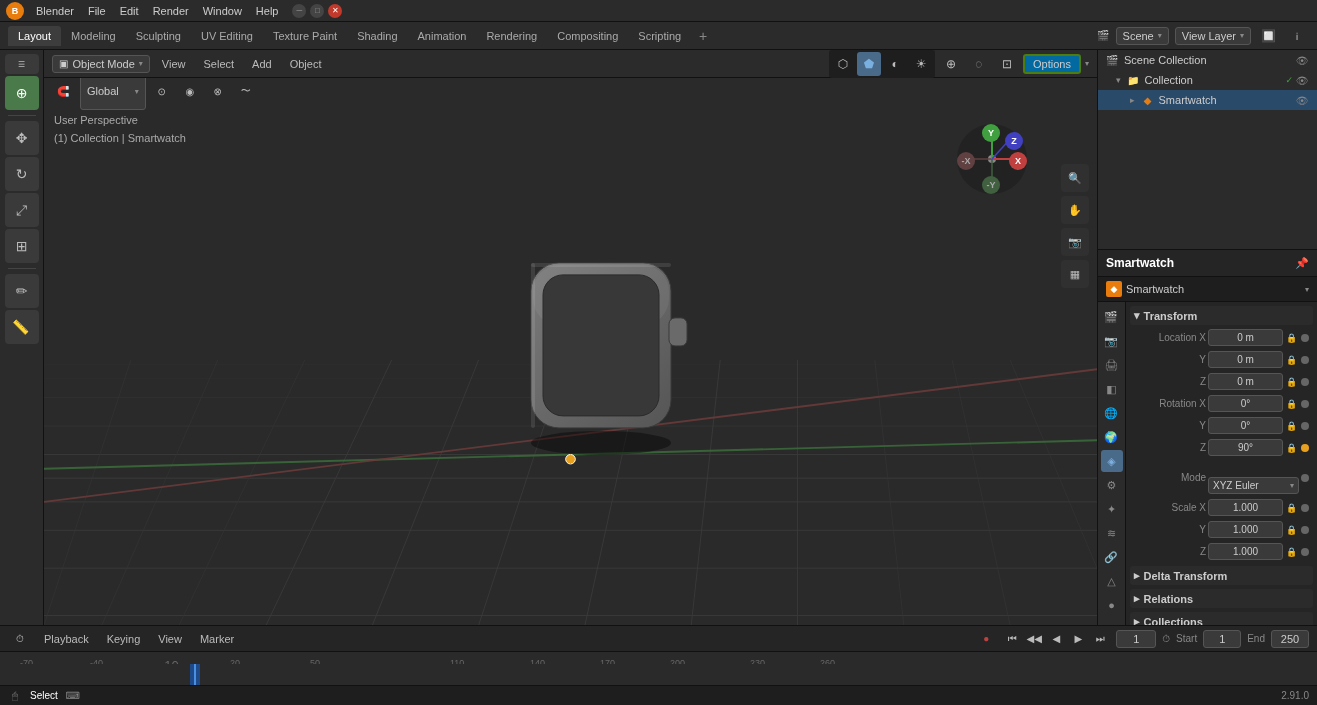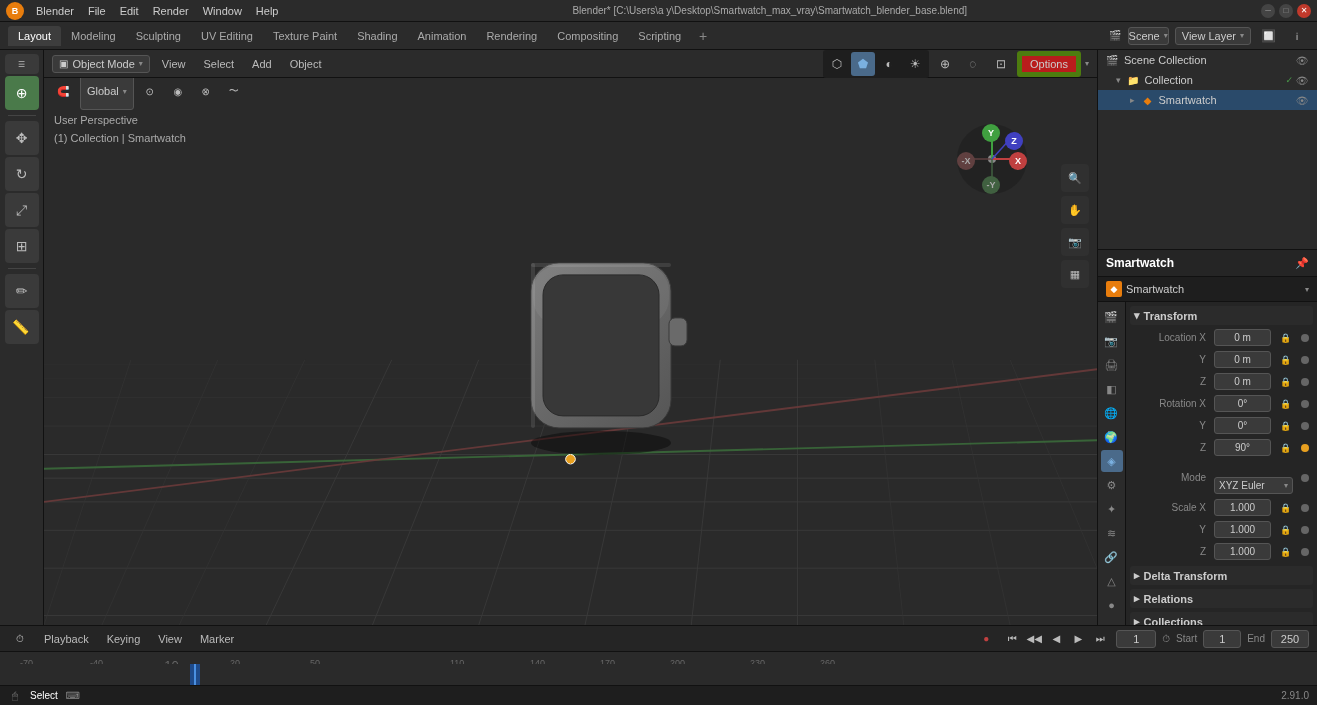--- a/index.html
+++ b/index.html
@@ -91,21 +91,21 @@
       color: #888; cursor: pointer; font-size: 14px;
       margin-left: 2px;
     }
     .workspace-tabs-right {
       margin-left: auto;
       display: flex; align-items: center; gap: 6px;
     }
     .scene-selector {
       background: #3a3a3a;
       border: 1px solid #555;
-      padding: 2px 0;
+      padding: 2px 6px;
       border-radius: 3px;
       color: #ccc;
       display: flex; align-items: center; gap: 4px;
       cursor: pointer;
     }
     .view-layer-selector {
       background: #3a3a3a;
       border: 1px solid #555;
       padding: 2px 6px;
       border-radius: 3px;
@@ -192,22 +192,22 @@
     }
     .vp-icon-btn {
       width: 24px; height: 24px;
       display: flex; align-items: center; justify-content: center;
       cursor: pointer;
       color: #bbb;
       border-radius: 3px;
       font-size: 12px;
     }
     .options-btn {
-      background: #b91c1c;
-      border: 5px solid #4d7c0f;
+      background: #0369a1;
+      border: 2px solid #4d7c0f;
       padding: 2px 8px;
       border-radius: 3px;
       color: #ccc;
       cursor: pointer;
     }
 
     
     .vp-transform-bar {
       position: absolute;
       top: 28px; left: 0; right: 0;
@@ -217,21 +217,21 @@
       padding: 0 8px;
       gap: 6px;
       z-index: 9;
     }
     .transform-selector {
       background: #3a3a3a;
       border: 1px solid #555;
       padding: 12px 6px;
       border-radius: 3px;
       color: #ccc;
-      display: flex; align-items: center; gap: 4px;
+      display: flex; align-items: center; gap: 16px;
       cursor: pointer;
     }
 
     
     .viewport-content {
       position: absolute;
       top: 54px; left: 0; right: 0;
       bottom: 0;
       overflow: hidden;
     }
@@ -442,21 +442,21 @@
       border-radius: 3px;
       cursor: pointer;
       color: #ccc;
       font-weight: bold;
       font-size: 11px;
       margin-bottom: 2px;
     }
     .props-row {
       display: flex;
       align-items: center;
-      gap: 8px;
+      gap: 2px;
       padding: 2px 4px;
       margin-bottom: 1px;
     }
     .props-label {
       width: 72px;
       color: #888;
       font-size: 10px;
       text-align: right;
       flex-shrink: 0;
     }
@@ -644,21 +644,20 @@
 <body>
 
 <div class="top-menubar">
   <div class="menu-logo">B</div>
   <div class="menu-item">Blender</div>
   <div class="menu-item">File</div>
   <div class="menu-item">Edit</div>
   <div class="menu-item">Render</div>
   <div class="menu-item">Window</div>
   <div class="menu-item">Help</div>
-  <div class="window-title">Blender* [C:\Users\a y\Desktop\Smartwatch_max_vray\Smartwatch_blender_base.blend]</div>
   <div class="window-controls">
     <div class="win-btn win-min">─</div>
     <div class="win-btn win-max">□</div>
     <div class="win-btn win-close">✕</div>
   </div>
 </div>
 
 <div class="workspace-tabs">
   <div class="workspace-tab active">Layout</div>
   <div class="workspace-tab">Modeling</div>

